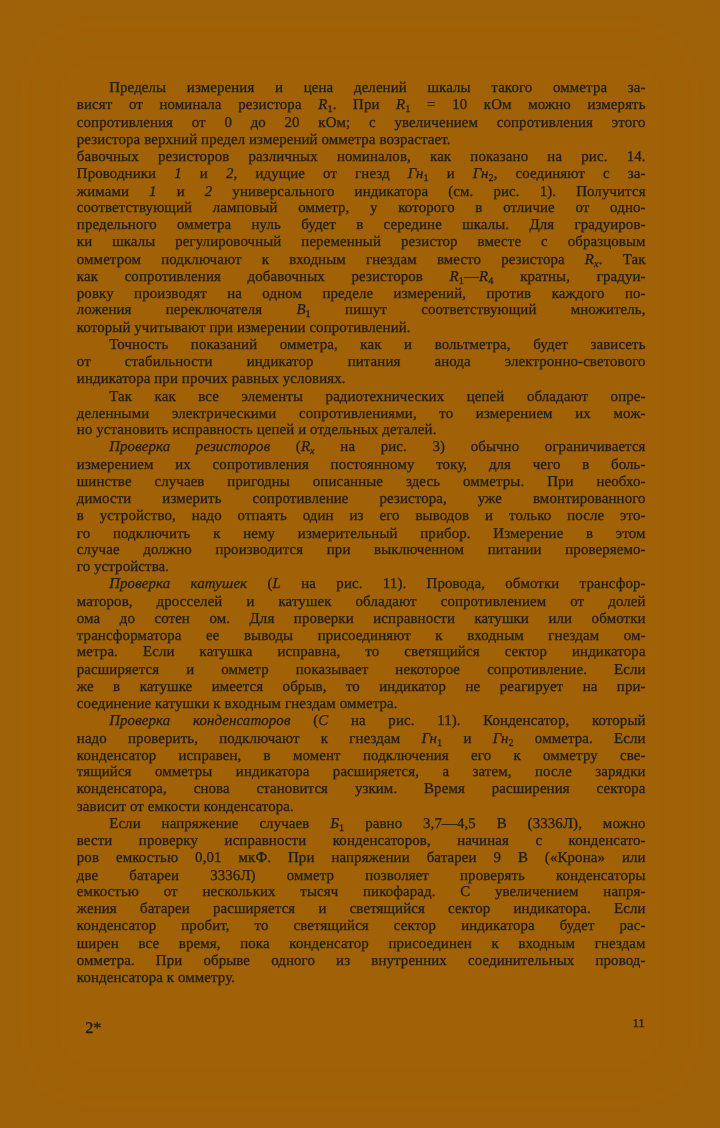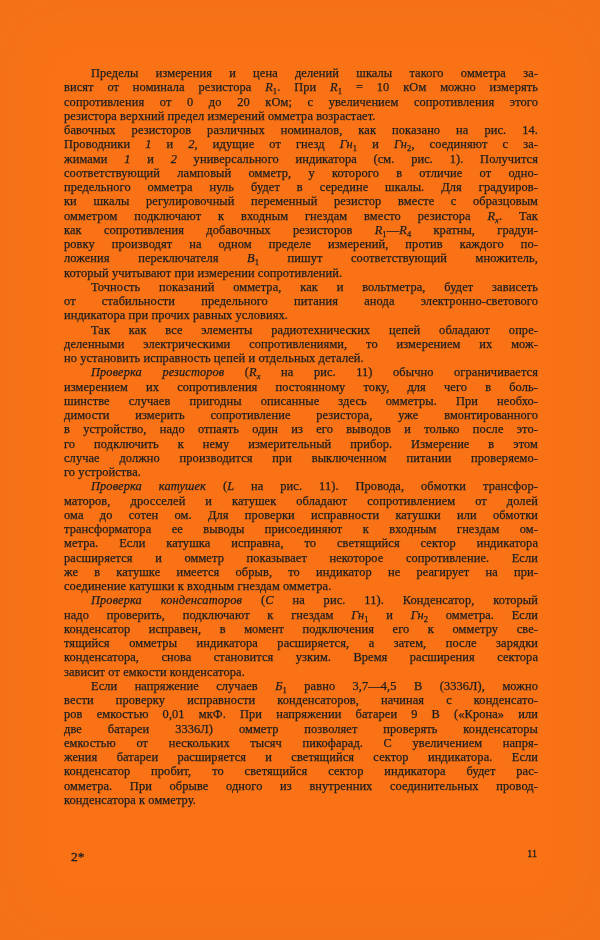--- a/index.html
+++ b/index.html
@@ -6,21 +6,21 @@
     margin: 0;
     padding: 0;
     width: 600px;
     height: 940px;
     background: #fbfbf8;
   }
   .page {
     position: relative;
     width: 600px;
     height: 940px;
-    background: #f97316;
+    background: #a16207;
     box-shadow: inset 0 0 70px rgba(90,85,70,0.05);
     font-family: "Liberation Serif", "DejaVu Serif", serif;
     color: #1d1d1d;
     overflow: hidden;
   }
   .text-block {
     position: absolute;
     left: 64px;
     top: 66px;
     width: 474px;
@@ -73,30 +73,30 @@
         <div class="line"><span>предельного омметра нуль будет в середине шкалы. Для градуиров-</span></div>
         <div class="line"><span>ки шкалы регулировочный переменный резистор вместе с образцовым</span></div>
         <div class="line"><span>омметром подключают к входным гнездам вместо резистора </span><span class="i">R</span><span class="i sub">x</span><span>. Так</span></div>
         <div class="line"><span>как сопротивления добавочных резисторов </span><span class="i">R</span><span class="sub">1</span><span>—</span><span class="i">R</span><span class="sub">4</span><span> кратны, градуи-</span></div>
         <div class="line"><span>ровку производят на одном пределе измерений, против каждого по-</span></div>
         <div class="line"><span>ложения переключателя </span><span class="i">В</span><span class="sub">1</span><span> пишут соответствующий множитель,</span></div>
         <div class="line plast"><span>который учитывают при измерении сопротивлений.</span></div>
       </div>
       <div class="para">
         <div class="line pfirst"><span>Точность показаний омметра, как и вольтметра, будет зависеть</span></div>
-        <div class="line"><span>от стабильности предельного питания анода электронно-светового</span></div>
+        <div class="line"><span>от стабильности индикатор питания анода электронно-светового</span></div>
         <div class="line plast"><span>индикатора при прочих равных условиях.</span></div>
       </div>
       <div class="para">
         <div class="line pfirst"><span>Так как все элементы радиотехнических цепей обладают опре-</span></div>
         <div class="line"><span>деленными электрическими сопротивлениями, то измерением их мож-</span></div>
         <div class="line plast"><span>но установить исправность цепей и отдельных деталей.</span></div>
       </div>
       <div class="para">
-        <div class="line pfirst"><span class="i">Проверка резисторов</span><span> (</span><span class="i">R</span><span class="i sub">x</span><span> на рис. 11)  обычно ограничивается</span></div>
+        <div class="line pfirst"><span class="i">Проверка резисторов</span><span> (</span><span class="i">R</span><span class="i sub">x</span><span> на рис. 3)  обычно ограничивается</span></div>
         <div class="line"><span>измерением их сопротивления постоянному току, для чего в боль-</span></div>
         <div class="line"><span>шинстве случаев пригодны описанные здесь омметры. При необхо-</span></div>
         <div class="line"><span>димости измерить сопротивление резистора, уже вмонтированного</span></div>
         <div class="line"><span>в устройство, надо отпаять один из его выводов и только после это-</span></div>
         <div class="line"><span>го подключить к нему измерительный прибор. Измерение в этом</span></div>
         <div class="line"><span>случае должно производится при выключенном питании проверяемо-</span></div>
         <div class="line plast"><span>го устройства.</span></div>
       </div>
       <div class="para">
         <div class="line pfirst"><span class="i">Проверка катушек</span><span> (</span><span class="i">L</span><span> на рис. 11). Провода, обмотки трансфор-</span></div>
@@ -117,19 +117,20 @@
         <div class="line plast"><span>зависит от емкости конденсатора.</span></div>
       </div>
       <div class="para">
         <div class="line pfirst"><span>Если напряжение случаев </span><span class="i">Б</span><span class="sub">1</span><span> равно 3,7—4,5 В (3336Л), можно</span></div>
         <div class="line"><span>вести проверку исправности конденсаторов, начиная с конденсато-</span></div>
         <div class="line"><span>ров емкостью 0,01 мкФ. При напряжении батареи 9 В («Крона» или</span></div>
         <div class="line"><span>две батареи 3336Л) омметр позволяет проверять конденсаторы</span></div>
         <div class="line"><span>емкостью от нескольких тысяч пикофарад. С увеличением напря-</span></div>
         <div class="line"><span>жения батареи расширяется и светящийся сектор индикатора. Если</span></div>
         <div class="line"><span>конденсатор пробит, то светящийся сектор индикатора будет рас-</span></div>
+        <div class="line"><span>ширен все время, пока конденсатор присоединен к входным гнездам</span></div>
         <div class="line"><span>омметра. При обрыве одного из внутренних соединительных провод-</span></div>
         <div class="line plast"><span>конденсатора к омметру.</span></div>
       </div>
     </div>
   <div class="footer-left">2*</div>
   <div class="footer-right">11</div>
 </div>
 
 </body></html>

